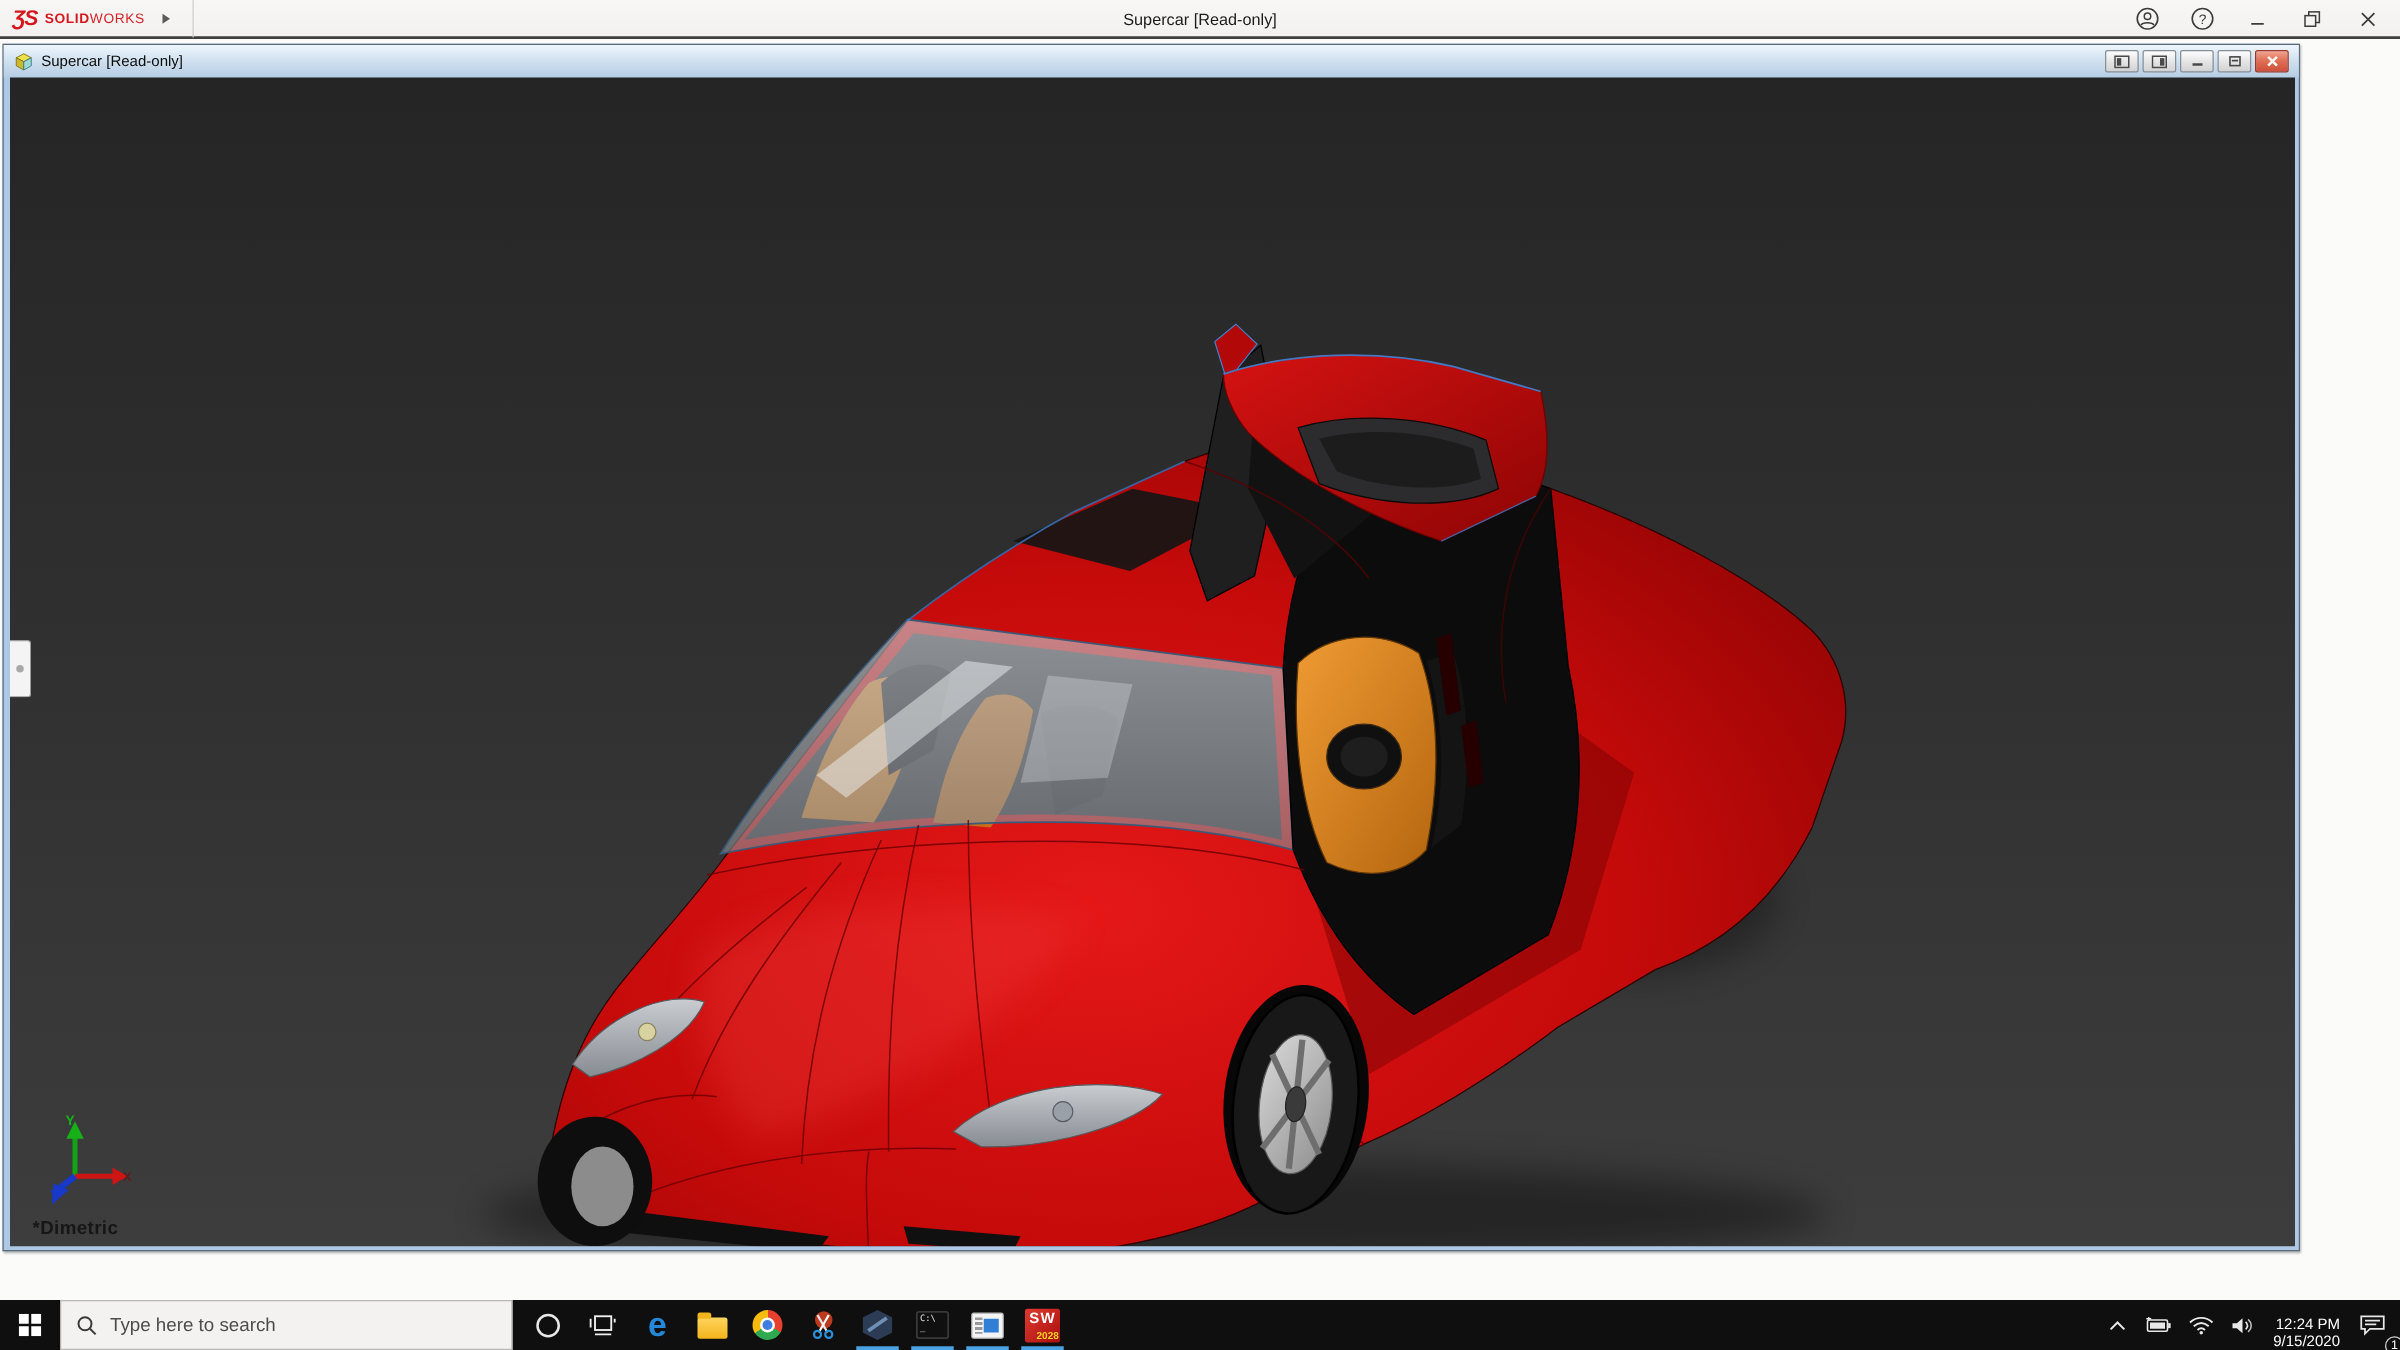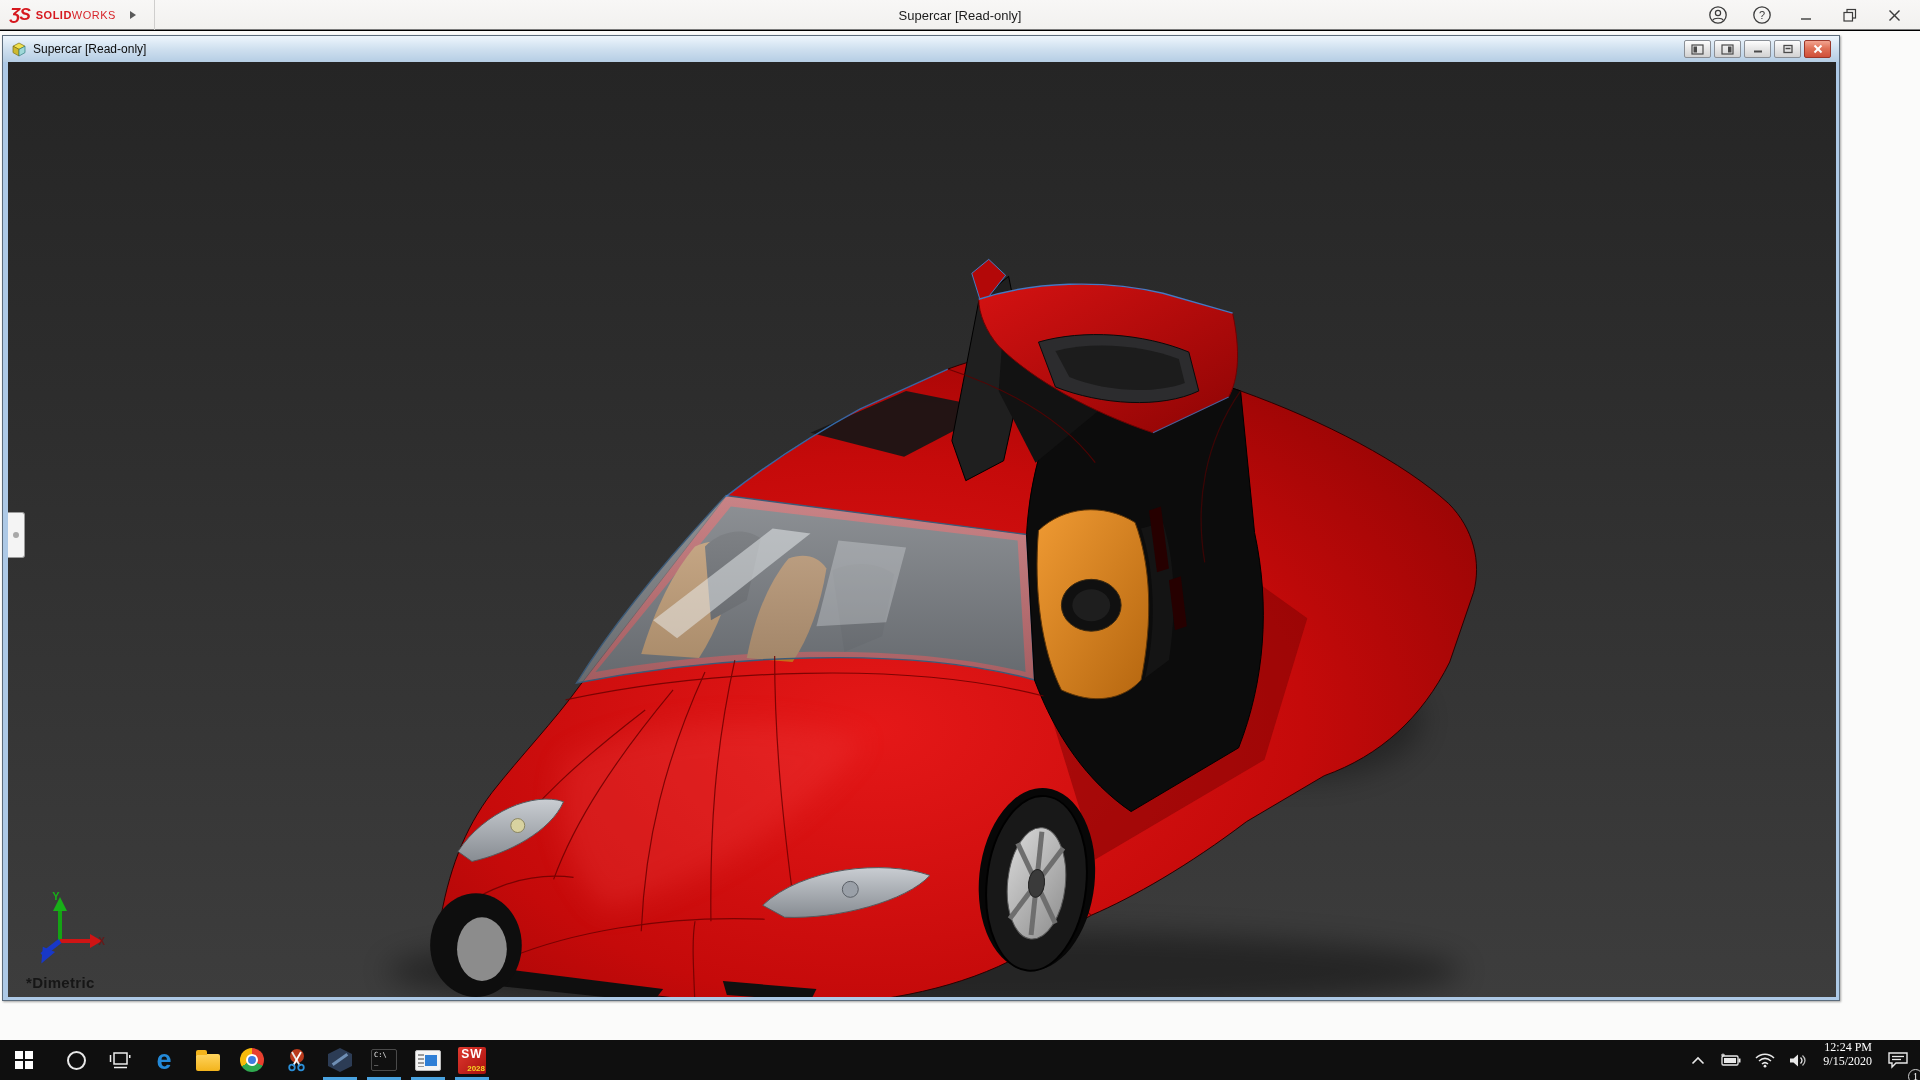--- a/index.html
+++ b/index.html
@@ -49,21 +49,21 @@
 
   
   .taskbar { position:absolute; left:0; bottom:0; width:1920px; height:40px; background:#0f0f0f;
     display:flex; align-items:stretch; }
   .tb-start { width:48px; display:flex; align-items:center; justify-content:center; }
   .tb-search { width:362px; background:#f3f2f1; border:1px solid #b9b7b5; display:flex; align-items:center; gap:10px; padding:0 12px; }
   .tb-search-text { font-size:15px; color:#4c4c4c; }
   .tb-icons { display:flex; align-items:stretch; margin-left:6px; }
   .tb-cell { width:44px; position:relative; display:flex; align-items:center; justify-content:center; }
   .tb-cell.active::after { content:""; position:absolute; left:5px; right:5px; bottom:0; height:3px; background:#4aa3e0; }
-  .tray { margin-left:auto; display:flex; align-items:flex-start; padding-right:4px;font-family:Liberation Serif, serif; }
+  .tray { margin-left:auto; display:flex; align-items:flex-end; padding-right:4px; }
   .tray-cell { height:40px; display:flex; align-items:center; justify-content:center; padding:0 7px; }
   .tb-clock { text-align:right; color:#fff; font-size:12px; line-height:14px; padding:0 8px; }
   .tb-badge { position:relative; }
   .badge-num { position:absolute; right:-7px; bottom:-4px; width:15px; height:15px; border:1px solid #cfcfcf; border-radius:50%;
     color:#fff; font-size:10px; display:flex; align-items:center; justify-content:center; background:#0f0f0f; }
 
   
   .chrome-icon { width:24px; height:24px; border-radius:50%;
     background:conic-gradient(#e8402f 0 33%, #2fa94f 0 66%, #f6bb0c 0 100%); position:relative; }
   .chrome-icon::before { content:""; position:absolute; left:6px; top:6px; width:12px; height:12px; border-radius:50%; background:#fff; }
@@ -343,20 +343,27 @@
 
   <div class="taskbar">
     <div class="tb-start">
       <svg width="18" height="18" viewBox="0 0 18 18">
         <rect x="0" y="0" width="8" height="8" fill="#fff"></rect>
         <rect x="10" y="0" width="8" height="8" fill="#fff"></rect>
         <rect x="0" y="10" width="8" height="8" fill="#fff"></rect>
         <rect x="10" y="10" width="8" height="8" fill="#fff"></rect>
       </svg>
     </div>
+    <div class="tb-search">
+      <svg width="17" height="17" viewBox="0 0 17 17">
+        <circle cx="7" cy="7" r="5.2" fill="none" stroke="#3a3a3a" stroke-width="1.6"></circle>
+        <line x1="11" y1="11" x2="15.5" y2="15.5" stroke="#3a3a3a" stroke-width="1.6"></line>
+      </svg>
+      <span class="tb-search-text">Type here to search</span>
+    </div>
 
     <div class="tb-icons">
       <div class="tb-cell">
         <div class="cortana-icon"></div>
       </div>
       <div class="tb-cell">
         <svg width="22" height="22" viewBox="0 0 22 22">
           <rect x="5" y="4" width="13" height="11" fill="none" stroke="#eee" stroke-width="1.5"></rect>
           <line x1="1.5" y1="6" x2="1.5" y2="13" stroke="#eee" stroke-width="1.5"></line>
           <line x1="5" y1="18.5" x2="18" y2="18.5" stroke="#eee" stroke-width="1.5"></line>

